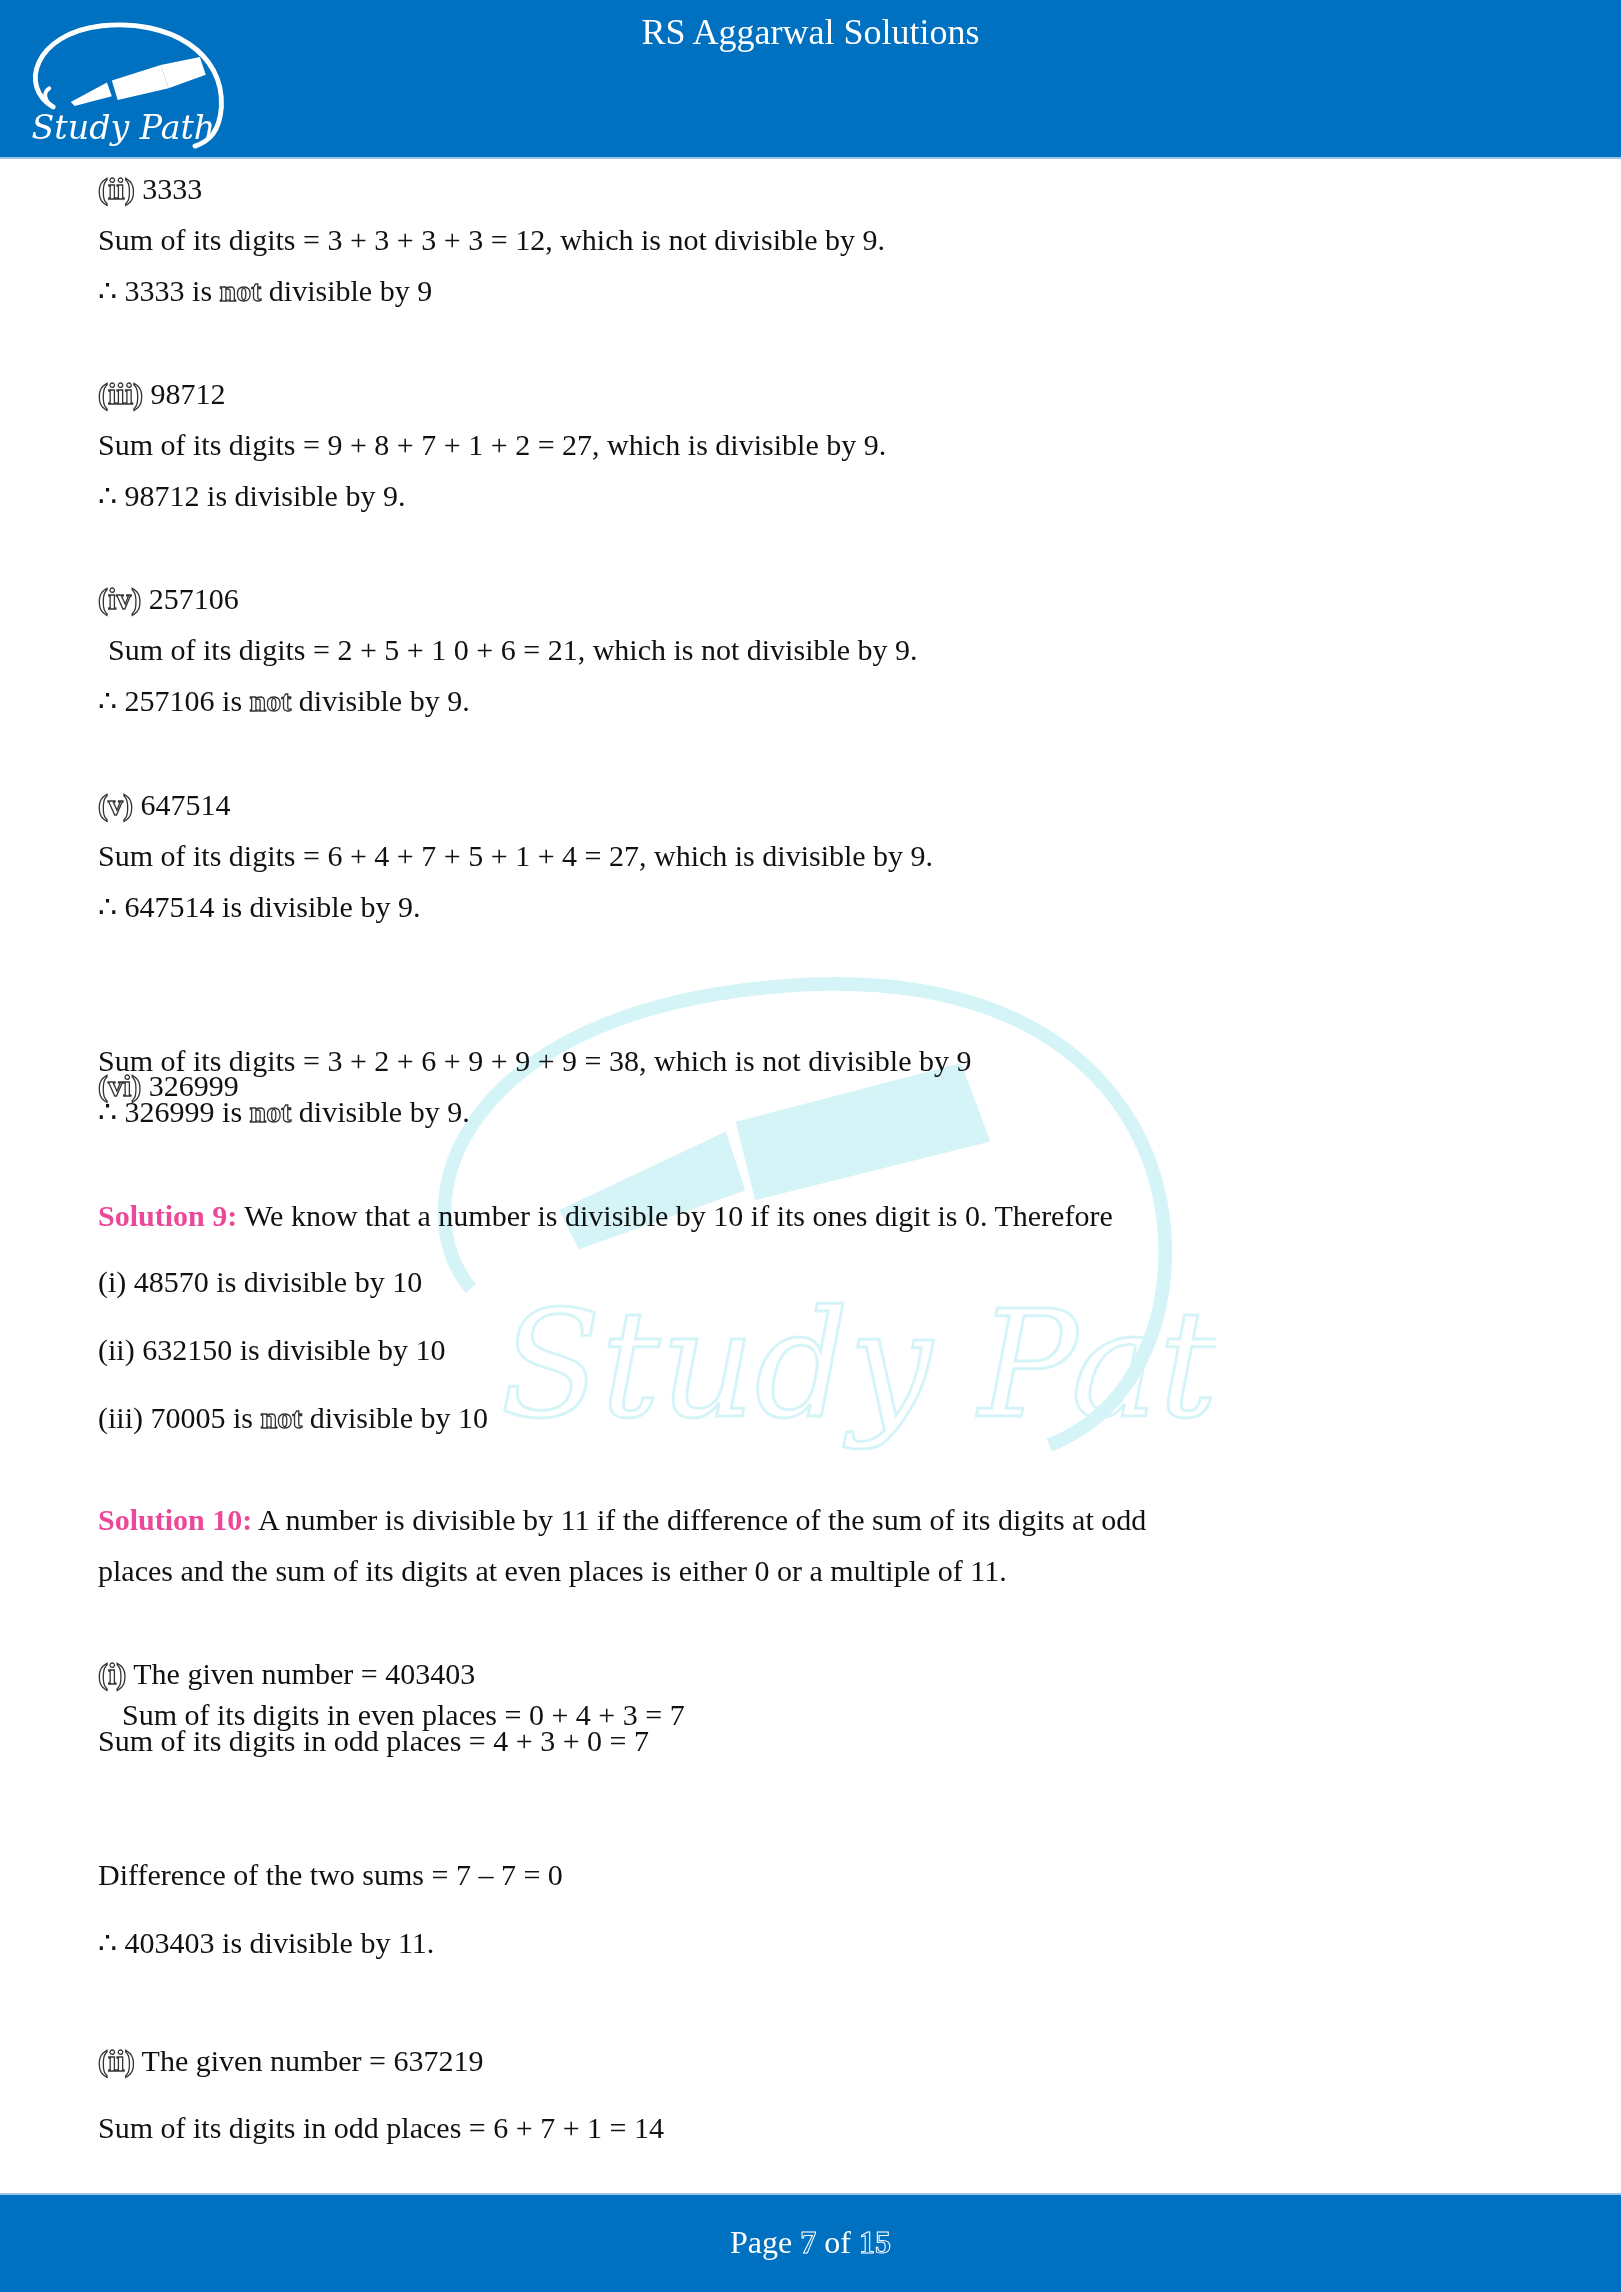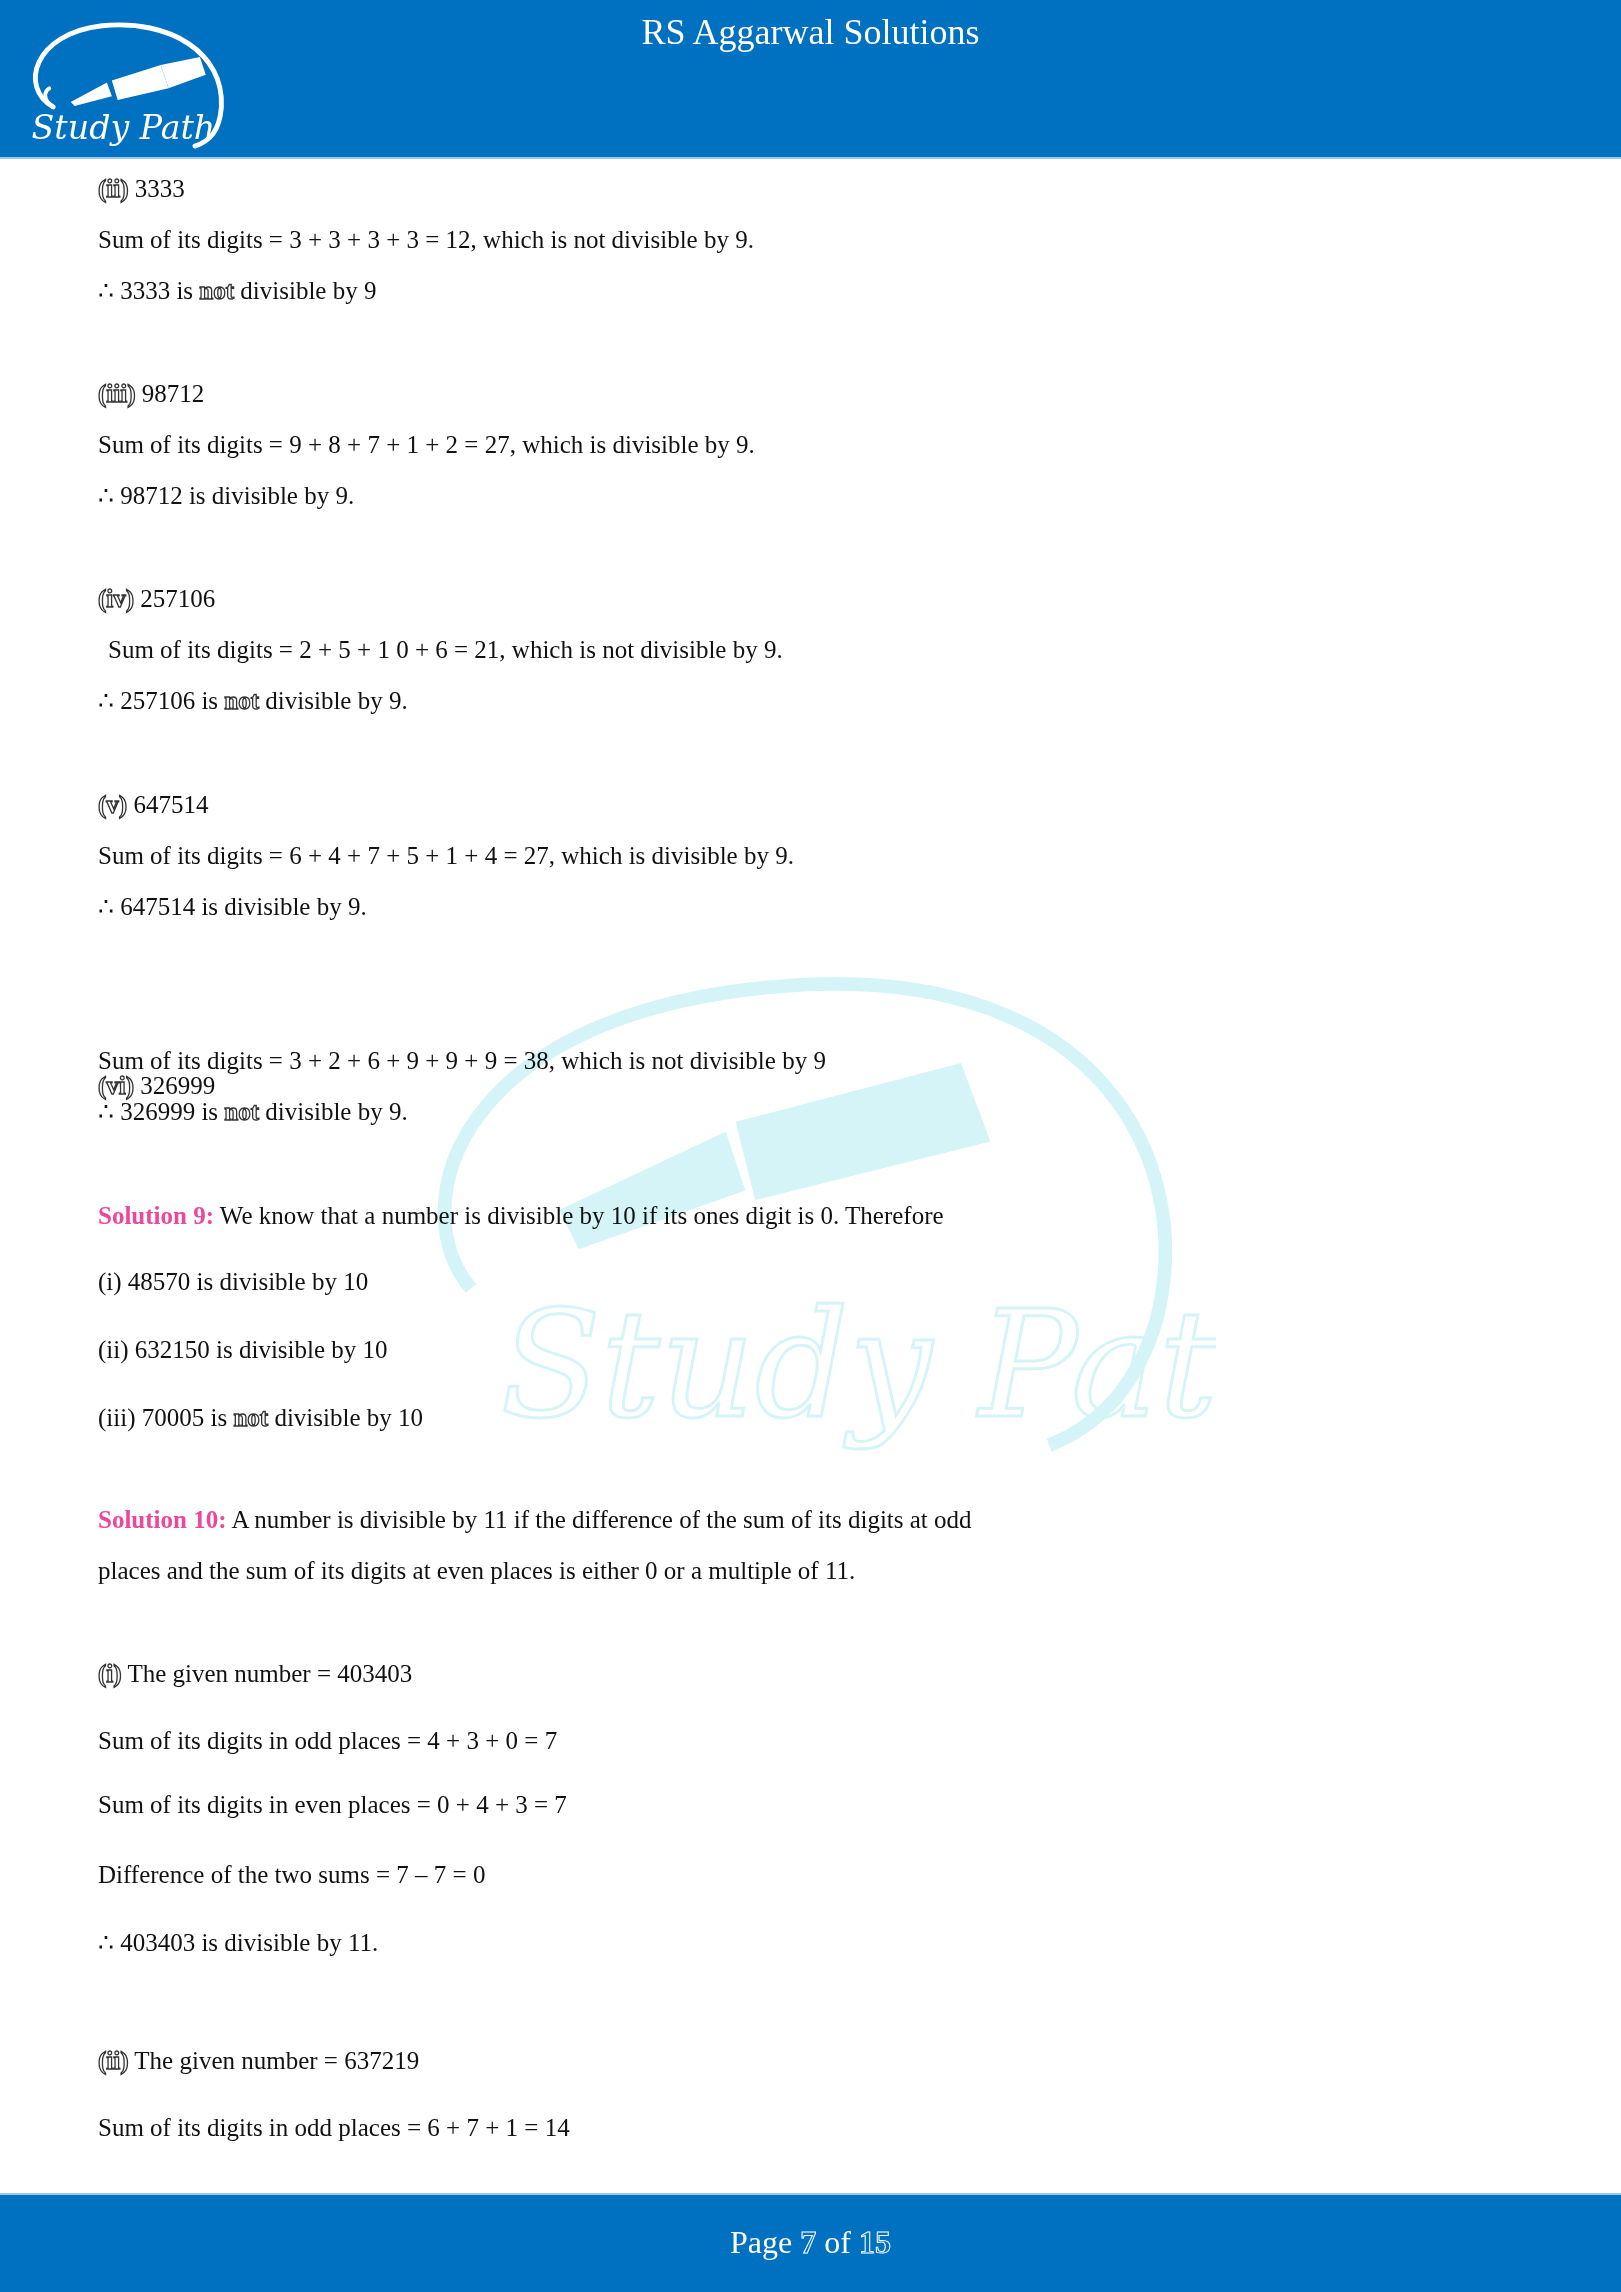--- a/index.html
+++ b/index.html
@@ -27,21 +27,21 @@
     border-top: 2.9px solid #9dc7ea;
     color: #ffffff; text-align: center;
     font-size: 32px; line-height: 94px;
   }
   .watermark {
     position: absolute; left: 412px; top: 965px; width: 804px; height: 490px;
     opacity: 0.16; pointer-events: none;
   }
   .line {
     position: absolute; left: 98px;
-    font-size: 25px; line-height: 43px; white-space: nowrap;
+    font-size: 30px; line-height: 43px; white-space: nowrap;
   }
   .outline {
     color: #ffffff;
     -webkit-text-stroke: 1.3px #333333;
     font-weight: bold;
   }
   .sol { color: #ec4899; font-weight: bold; }
 </style>
 </head>
 <body>
@@ -114,21 +114,21 @@
 
 <div class="line" style="top:1498px;">
   <span class="sol">Solution 10:</span><span> A number is divisible by 11 if the difference of the sum of its digits at odd</span>
 </div>
 <div class="line" style="top:1549px;">places and the sum of its digits at even places is either 0 or a multiple of 11.</div>
 
 <div class="line" style="top:1652px;">
   <span class="outline">(i)</span><span> The given number = 403403</span>
 </div>
 <div class="line" style="top:1719px;">Sum of its digits in odd places = 4 + 3 + 0 = 7</div>
-<div class="line" style="top:1783px;">Sum of its digits in even places = 0 + 4 + 3 = 7</div>
+<div class="line" style="top:1693px;margin-left:24px;">Sum of its digits in even places = 0 + 4 + 3 = 7</div>
 <div class="line" style="top:1853px;">Difference of the two sums = 7 – 7 = 0</div>
 <div class="line" style="top:1921px;">∴ 403403 is divisible by 11.</div>
 
 <div class="line" style="top:2039px;">
   <span class="outline">(ii)</span><span> The given number = 637219</span>
 </div>
 <div class="line" style="top:2106px;">Sum of its digits in odd places = 6 + 7 + 1 = 14</div>
 
 <div class="footer">
   <span><span>Page </span><span class="outline" style="-webkit-text-stroke:1px #ffffff;color:#0070C0;">7</span><span> of </span><span class="outline" style="-webkit-text-stroke:1px #ffffff;color:#0070C0;">15</span></span>

